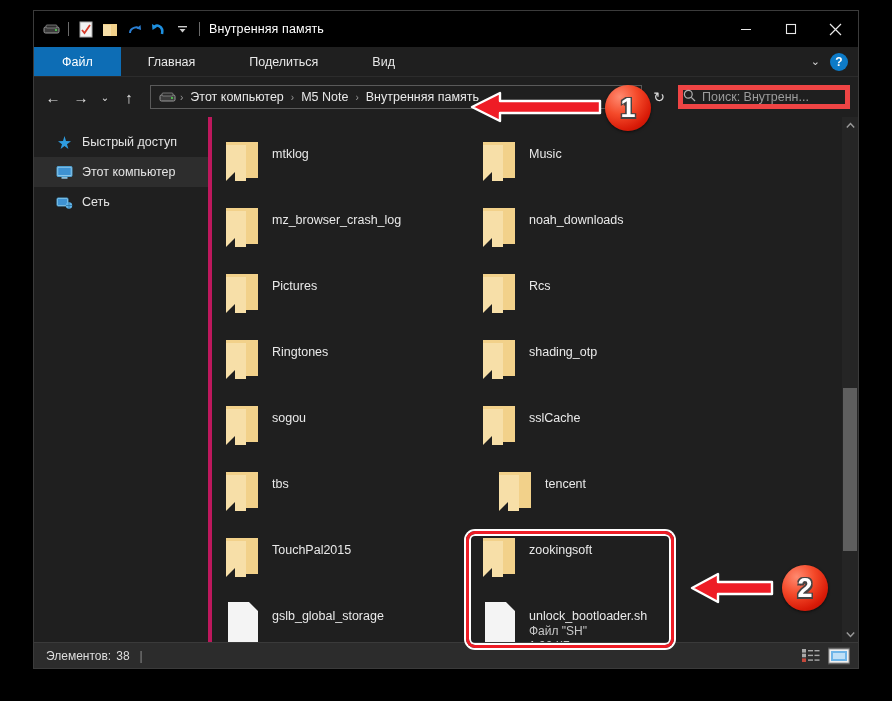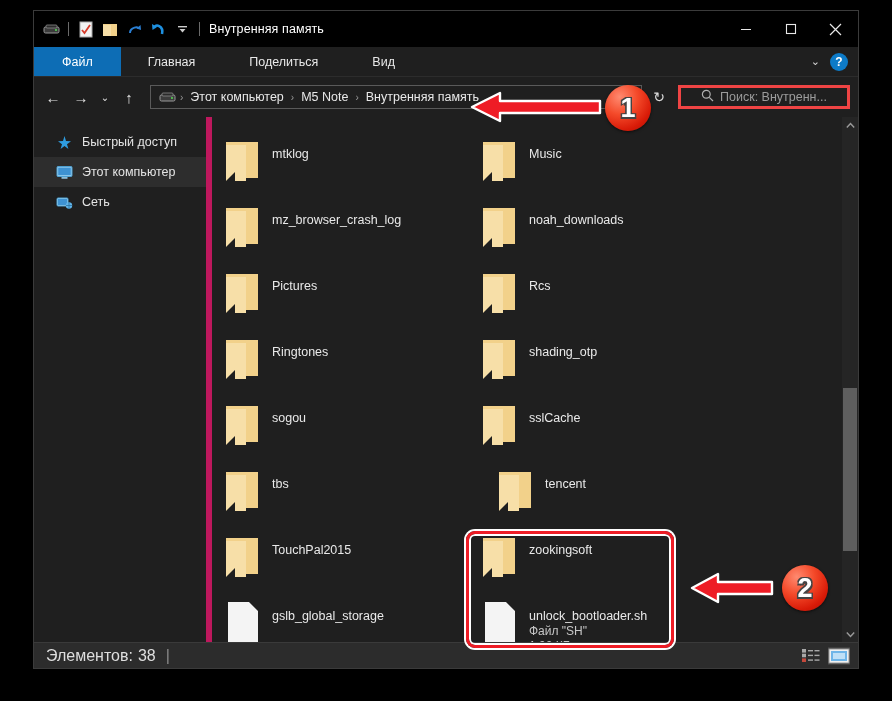--- a/index.html
+++ b/index.html
@@ -110,34 +110,34 @@
   }
   .crumb-sep { color: #9a9a9a; font-size: 10px; padding: 0 1px; }
   .refresh {
     width: 26px; height: 24px;
     display: flex; align-items: center; justify-content: center;
     color: #dcdcdc; font-size: 14px;
     margin-left: 2px;
   }
   .searchbox {
     width: 172px; height: 24px; flex: 0 0 172px;
-    border: 3px solid #ef4444;
+    border: 5px solid #ef4444;
     display: flex; align-items: center;
-    padding: 0 20px; gap: 6px;
+    padding: 0 0; gap: 6px;
     margin-left: 4px;
   }
   .search-ph { color: #9b9b9b; font-size: 12.5px; white-space: nowrap; }
 
   
   .body { flex: 1 1 auto; display: flex; min-height: 0; background:#1f1f1f; }
   .sidebar {
     width: 178px; flex: 0 0 178px;
     background: #1f1f1f;
     padding-top: 10px;
-    border-right: 6px solid #be185d;
+    border-right: 4px solid #be185d;
   }
   .side-item {
     height: 30px; display: flex; align-items: center;
     padding-left: 22px; gap: 9px;
     color: #e4e4e4; font-size: 12.5px;
   }
   .side-item.selected { background: #2d2d2d; }
   .side-ico { width: 17px; height: 17px; display:flex; align-items:center; justify-content:center; }
 
   
@@ -218,21 +218,21 @@
 
   
   .statusbar {
     height: 26px; flex: 0 0 26px;
     background: #2c2c2c;
     border-top: 1px solid #3a3a3a;
     display: flex; align-items: center;
     padding: 0 8px 0 12px;
     position: relative;
   }
-  .status-text { color: #dedede; font-size: 16px; }
+  .status-text { color: #dedede; font-size: 12px; }
   .status-count { color: #dedede; }
   .status-divider { color: #8a8a8a; margin: 0 10px; }
   .viewbtns { margin-left: auto; display: flex; align-items: center; gap: 6px; }
   .vb { width: 22px; height: 18px; display:flex; align-items:center; justify-content:center; }
   .vb.active { background: #3d3d3d; }
 
   
   .ann-rect {
     position: absolute;
     border: 3px solid #ee1c25;

